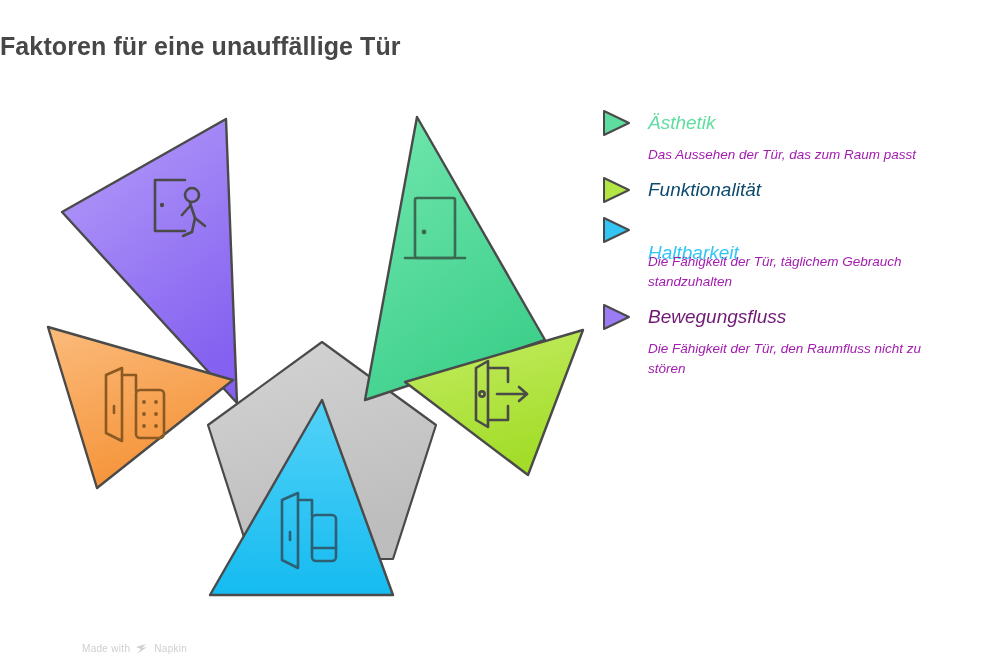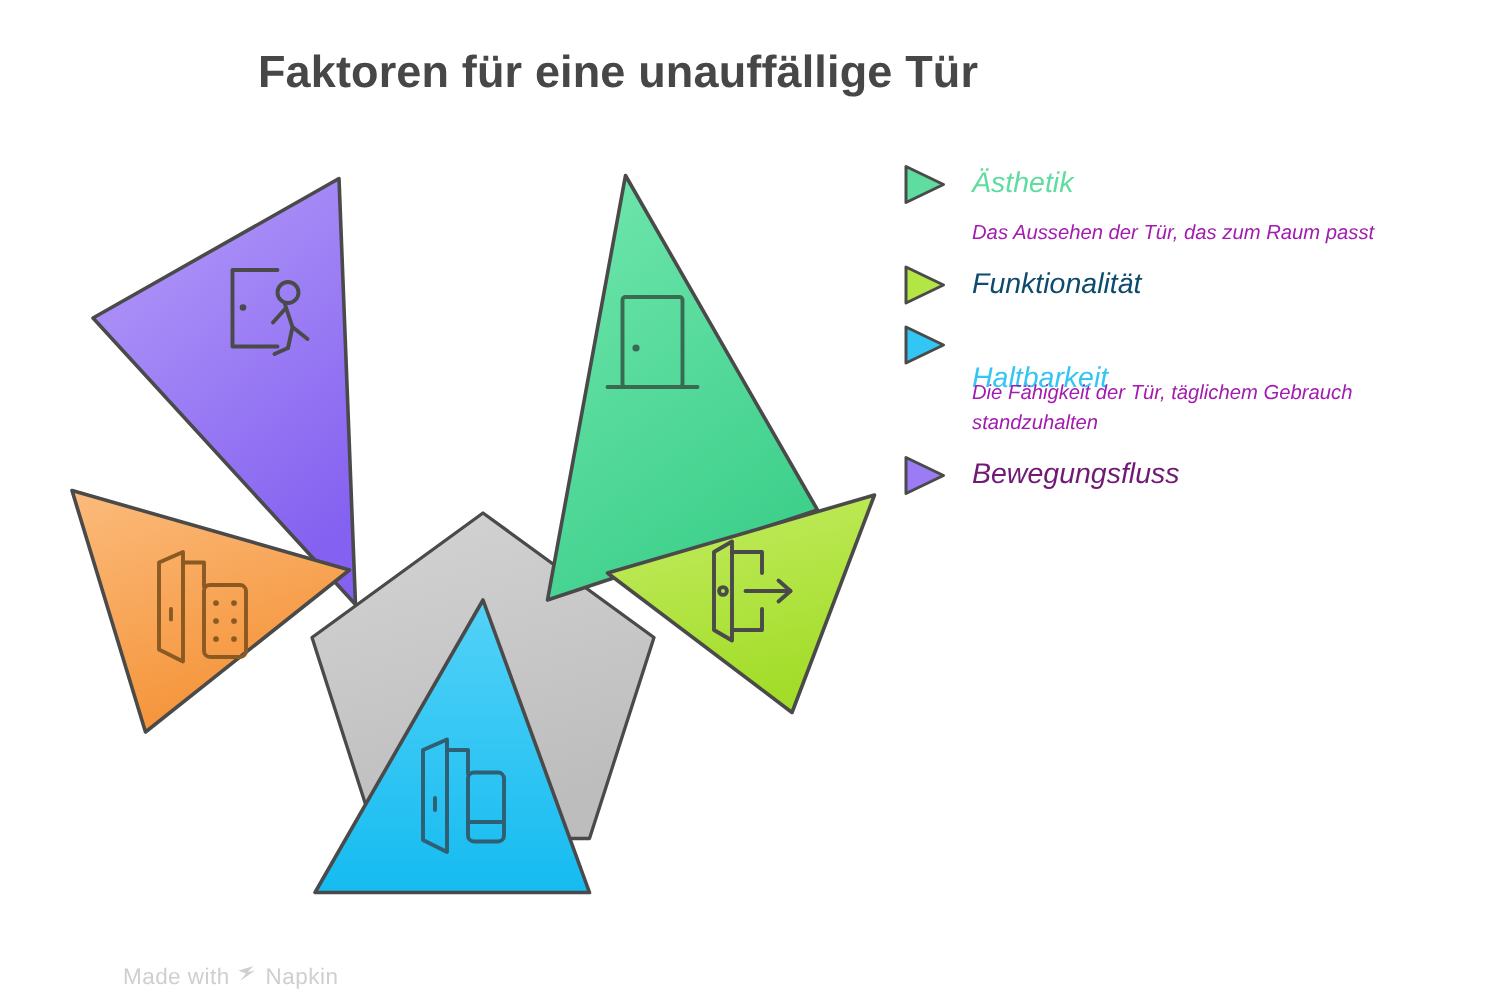--- a/index.html
+++ b/index.html
@@ -13,22 +13,22 @@
     font-family: "Liberation Sans", sans-serif;
     overflow: hidden;
     position: relative;
   }
 
   #page-title {
     position: absolute;
     left: 0;
     top: 32px;
     width: 824px;
-    text-align: center;
-    font-size: 30px;
+    text-align: left;
+    font-size: 25px;
     font-weight: bold;
     color: #474747;
     letter-spacing: 0.1px;
   }
 
   #diagram-area {
     position: absolute;
     left: 40px;
     top: 100px;
     width: 560px;
@@ -75,21 +75,21 @@
     color: #a21caf;
     max-width: 300px;
   }
 
   #footer {
     position: absolute;
     left: 82px;
     top: 643px;
     display: flex;
     align-items: flex-start;
-    font-size: 15px;
+    font-size: 10px;
     color: #cfcfcf;
     letter-spacing: 0.3px;
   }
   #footer .napkin-mark {
     margin: 0 5px;
     display: inline-block;
   }
 </style>
 </head>
 <body>
@@ -224,20 +224,21 @@
   <div class="legend-item">
   </div>
 
   <div class="legend-item">
     <div class="legend-head">
       <svg class="legend-bullet" viewBox="0 0 32 30">
         <polygon points="4,3 4,27 29,15" stroke="#4A4A4A" stroke-width="2" stroke-linejoin="round" fill="#9B7CF5"></polygon>
       </svg>
       <span class="legend-title" style="color: #701a75;">Bewegungsfluss</span>
     </div>
+    <div class="legend-desc">Die Fähigkeit der Tür, den Raumfluss nicht zu stören</div>
   </div>
 
 </div>
 
 <div id="footer">
   <span>Made with</span>
   <span class="napkin-mark">
     <svg width="14" height="13" viewBox="0 0 14 13">
       <path d="M1,4 L11,1 L7,5 L12,4 L2,11 L6,6 Z" fill="#cfcfcf"></path>
     </svg>

